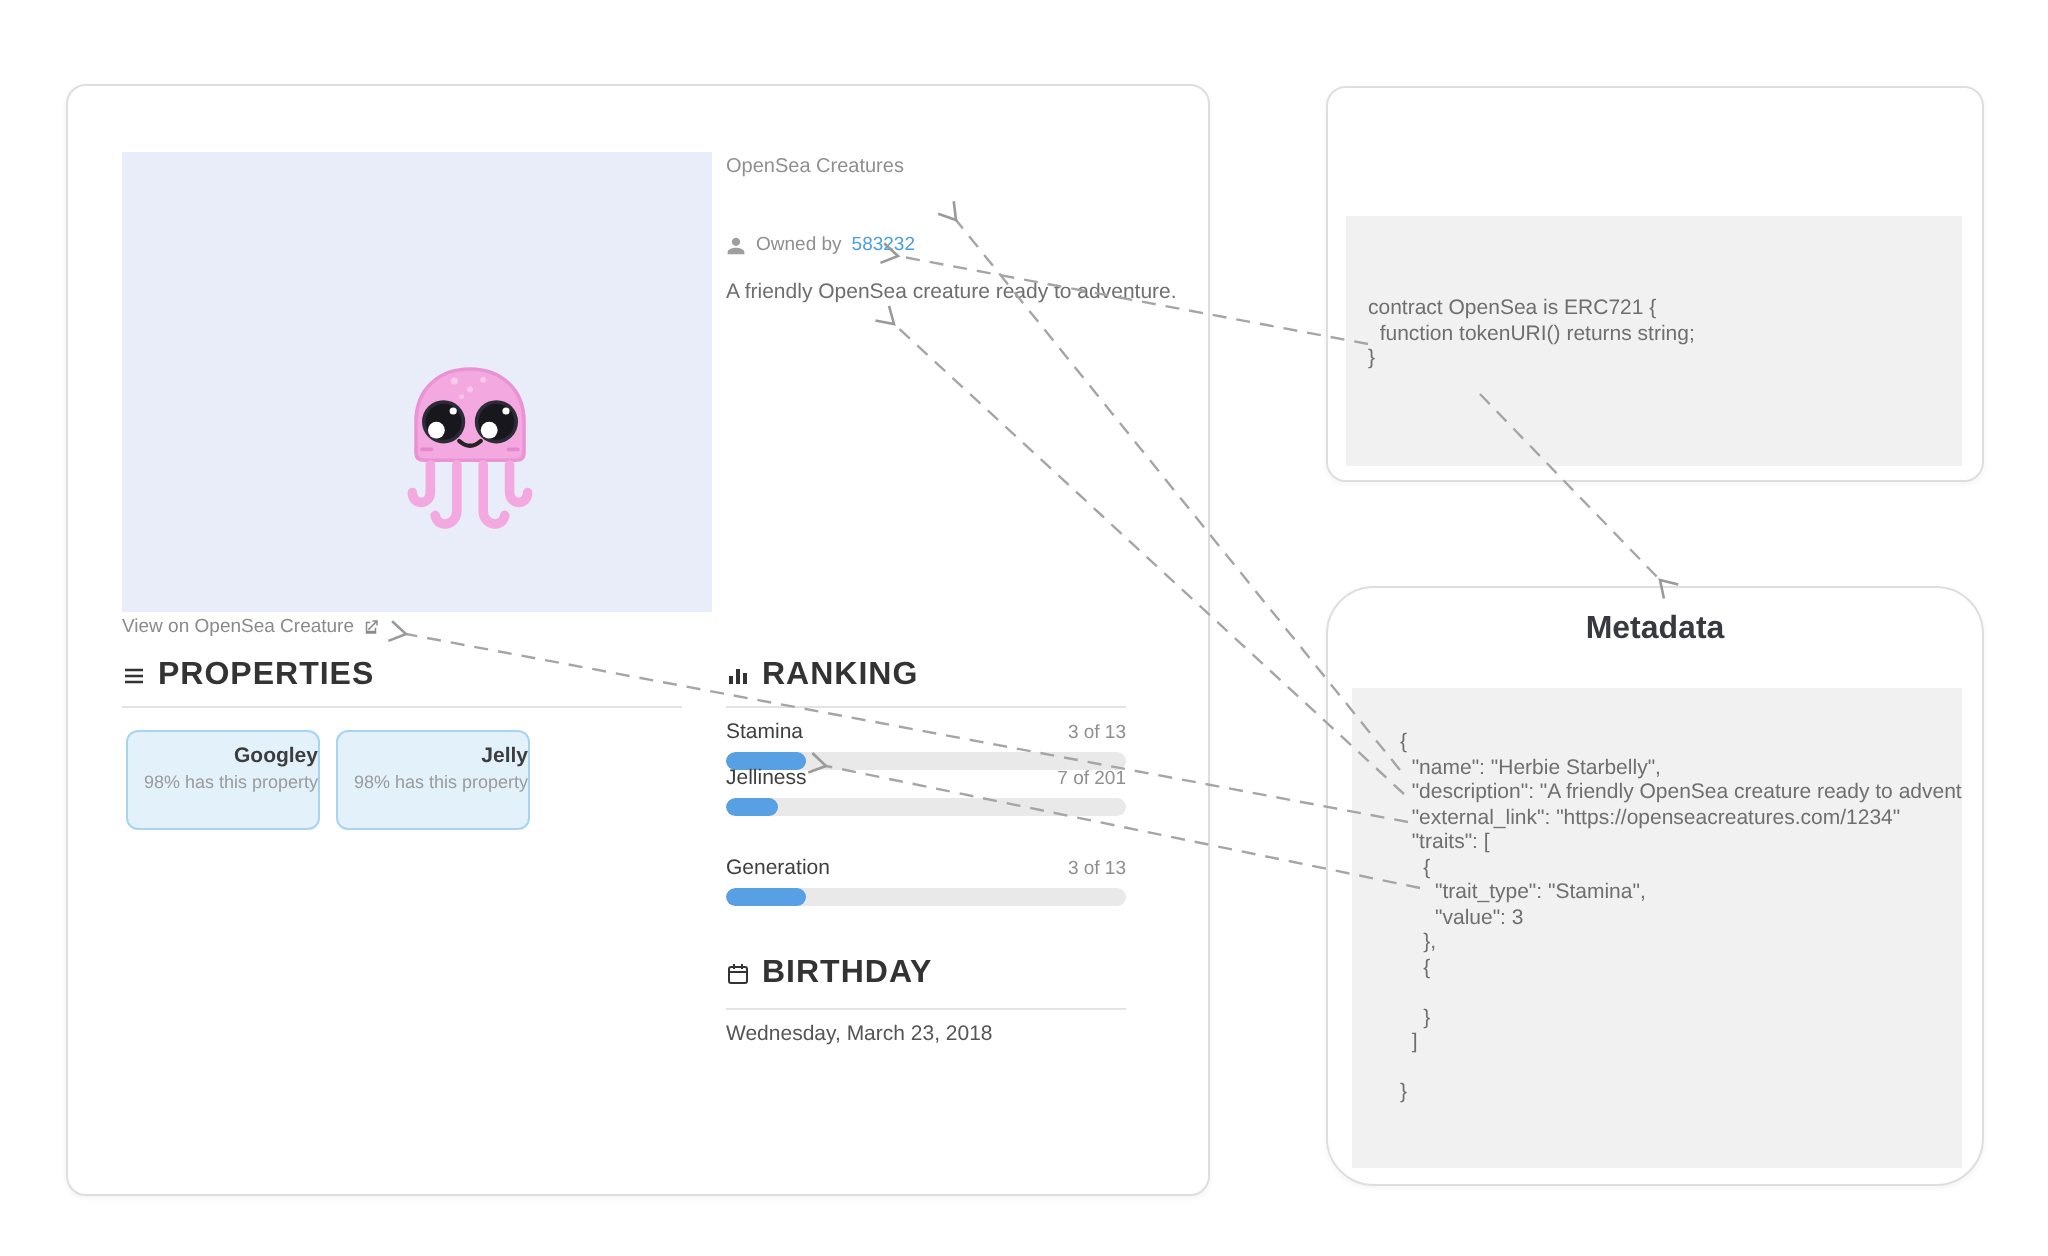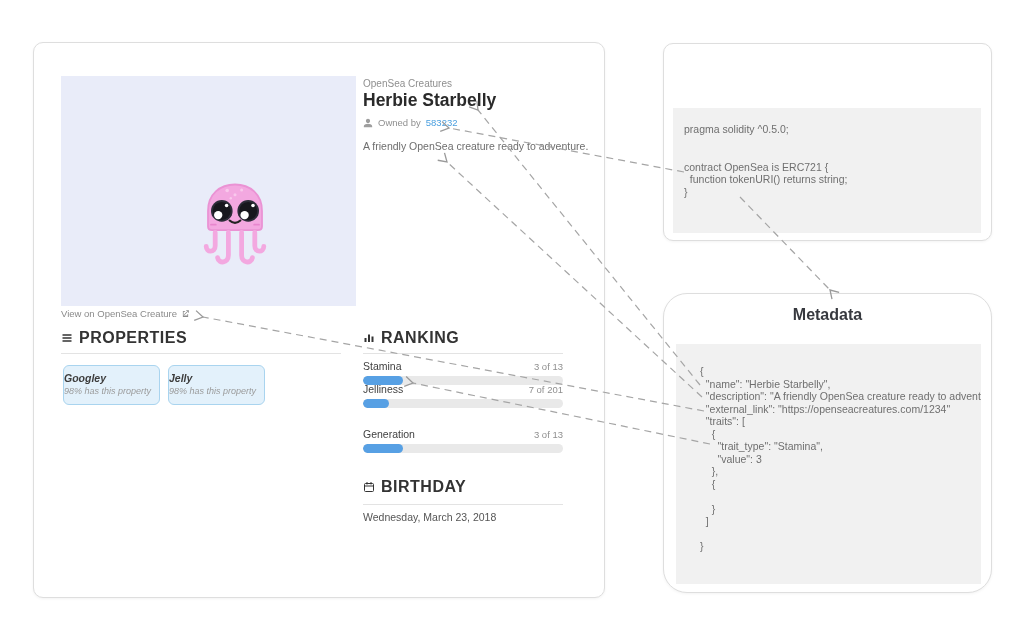--- a/index.html
+++ b/index.html
@@ -26,22 +26,22 @@
   #properties-header { left:27px; top:286px; }
   #ranking-header { left:329px; top:286px; }
   #birthday-header { left:329px; top:435px; }
   .divider { height:1px; background:#e3e3e3; }
   #divider-props { left:27px; top:310px; width:280px; }
   #divider-rank  { left:329px; top:310px; width:200px; }
   #divider-bday  { left:329px; top:461px; width:200px; }
 
   #badges { left:29px; top:322px; display:flex; gap:8px; }
   .badge {
-    width:97px; height:40px; background:#e3f1fb; border:1px solid #a9d4ef;
-    border-radius:6px; text-align:left; padding-top:6px; cursor:pointer;font-style:italic;
+    width:97px; height:50px; background:#e3f1fb; border:1px solid #a9d4ef;
+    border-radius:6px; text-align:right; padding-top:6px; cursor:pointer;
   }
   .badge-name { font-size:10.5px; font-weight:700; color:#3d3d3d; }
   .badge-stat { font-size:9px; color:#9b9b9b; margin-top:2px; }
 
   #collection { left:329px; top:35px; font-size:10px; color:#8f8f8f; }
   #creature-title { left:329px; top:47px; font-size:17.5px; font-weight:700; color:#2a2a2a; }
   #owner-row { left:329px; top:74px; display:flex; align-items:flex-end; gap:5px; font-size:9.5px; }
   #owner-label { color:#8f8f8f; }
   #owner-id { color:#4a9fdf; cursor:pointer; }
   #creature-desc { left:329px; top:97px; font-size:10.5px; color:#6e6e6e; width:230px; }
@@ -126,21 +126,20 @@
         <div class="badge-name">Googley</div>
         <div class="badge-stat">98% has this property</div>
       </div>
       <div class="badge">
         <div class="badge-name">Jelly</div>
         <div class="badge-stat">98% has this property</div>
       </div>
     </div>
 
     <div class="abs" id="collection">OpenSea Creatures</div>
-    <div class="abs" id="creature-title">Herbie Starbelly</div>
 
     <div class="abs" id="owner-row">
       <span class="icon">
         <svg width="10" height="10" viewBox="0 0 24 24">
             <path d="M12 12c2.7 0 5-2.3 5-5s-2.3-5-5-5-5 2.3-5 5 2.3 5 5 5zm0 2c-3.3 0-10 1.7-10 5v3h20v-3c0-3.3-6.7-5-10-5z" fill="#9e9e9e"></path>
           </svg>
       </span>
       <span id="owner-label">Owned by</span>
       <span id="owner-id">583232</span>
     </div>
@@ -195,21 +194,20 @@
           </svg>
       </span>
       <span>BIRTHDAY</span>
     </div>
     <div class="abs divider" id="divider-bday"></div>
     <div class="abs" id="bday-date">Wednesday, March 23, 2018</div>
   </div>
 
   <div class="card" id="contract-card">
     <div class="code-block" id="contract-code">
-      <div class="cl">pragma solidity ^0.5.0;</div>
       <div class="cl"></div>
       <div class="cl"></div>
       <div class="cl">contract OpenSea is ERC721 {</div>
       <div class="cl">  function tokenURI() returns string;</div>
       <div class="cl">}</div>
     </div>
   </div>
 
   <div class="card" id="metadata-card">
     <div class="card-title" id="metadata-title">Metadata</div>

